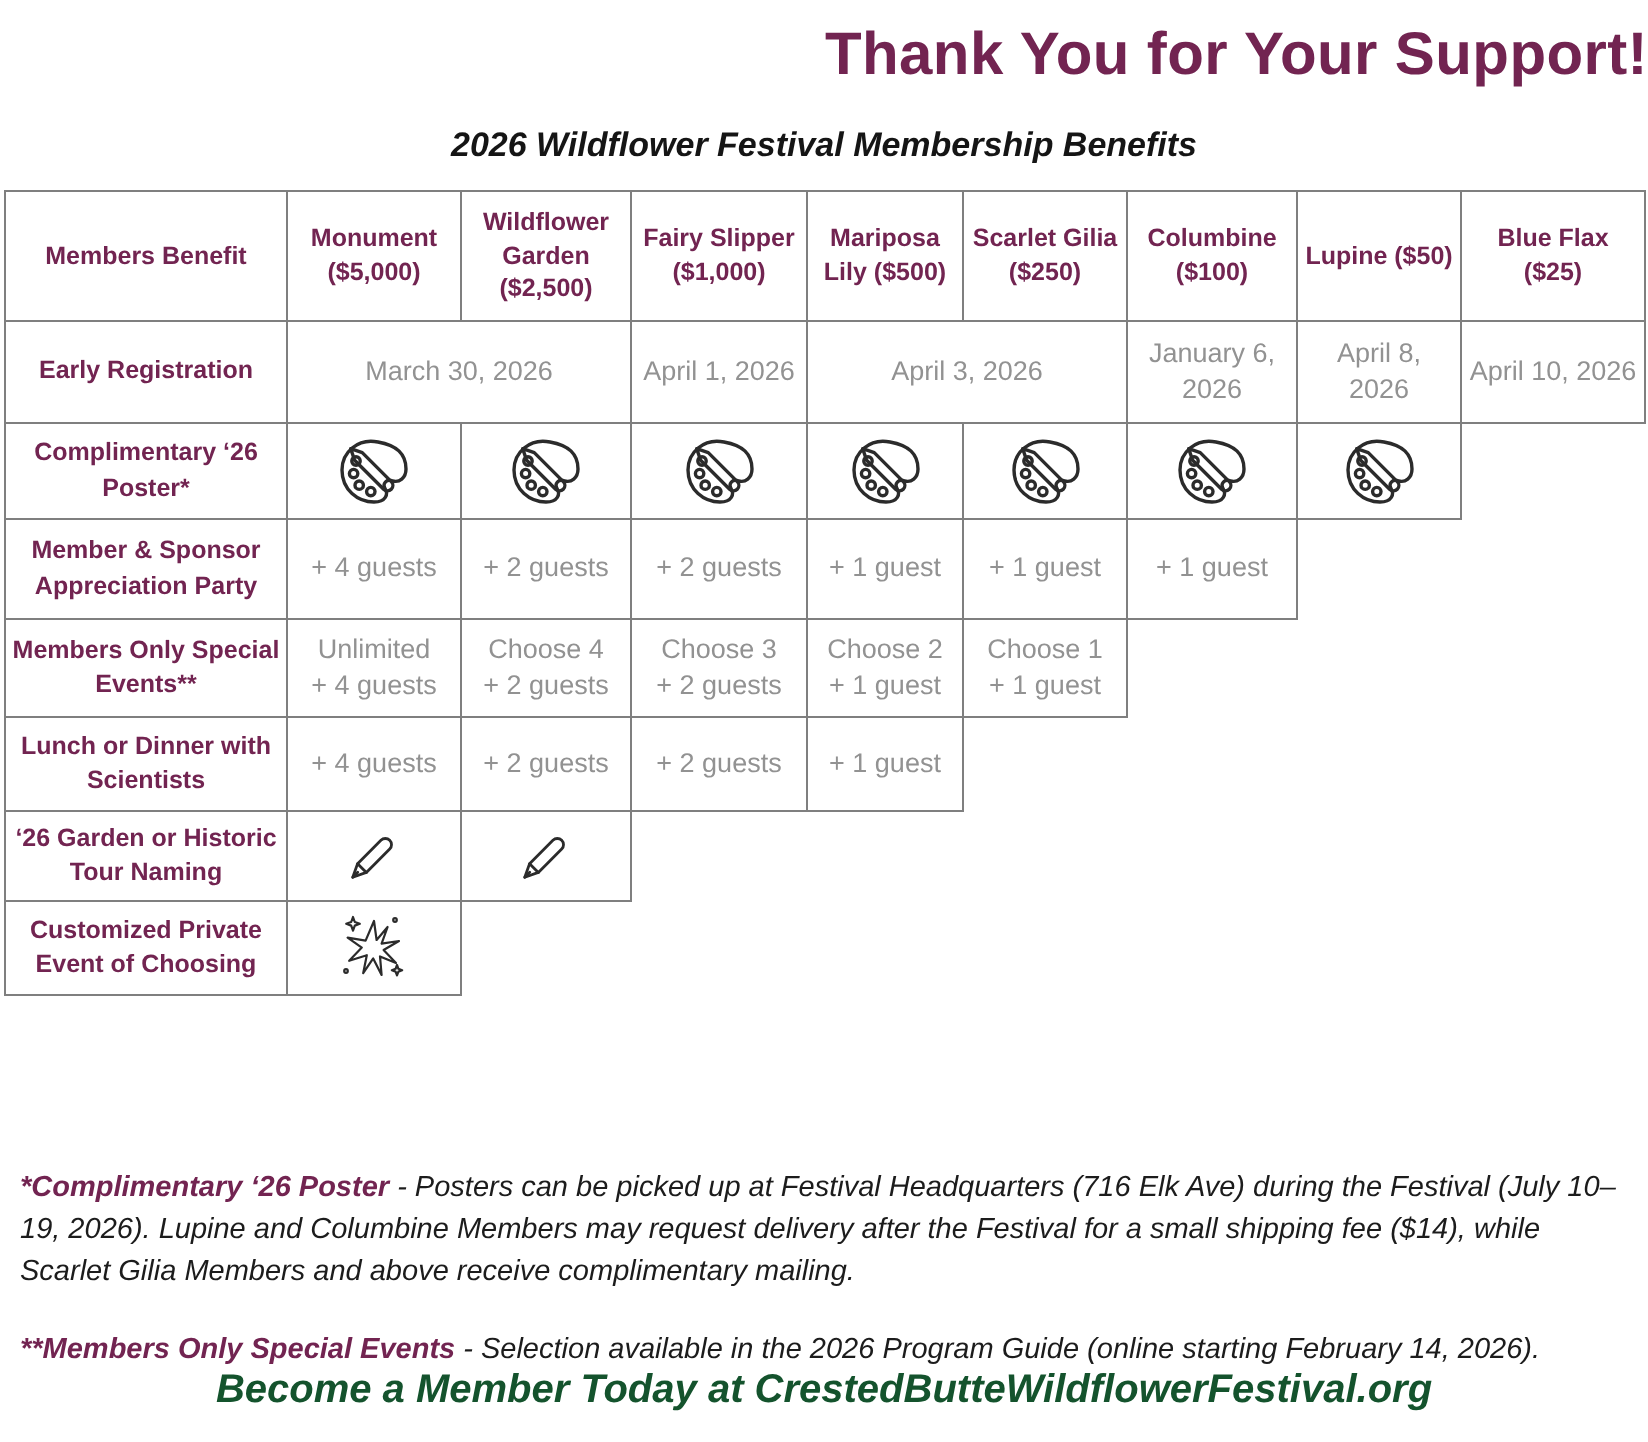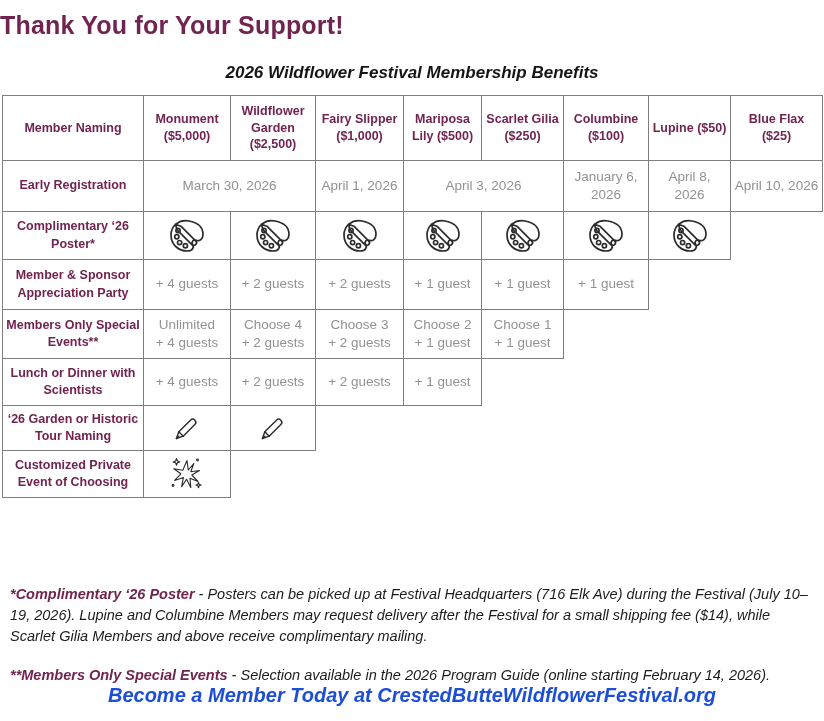--- a/index.html
+++ b/index.html
@@ -1,22 +1,22 @@
 <!DOCTYPE html>
 <html><head>
 <meta charset="utf-8">
 <style>
   html,body{margin:0;padding:0;}
   body{
     width:824px;height:721px;position:relative;background:#ffffff;
     font-family:"Liberation Sans",sans-serif;overflow:hidden;
   }
   .title{
-    position:absolute;top:11px;left:0;width:100%;text-align:left;
-    font-size:25px;font-weight:800;color:#722451;letter-spacing:.2px;
+    position:absolute;top:11px;left:0;width:100%;text-align:right;
+    font-size:30px;font-weight:800;color:#722451;letter-spacing:.2px;
   }
   .subtitle{
     position:absolute;top:63px;left:0;width:100%;text-align:center;
     font-size:17px;font-style:italic;color:#151515;font-weight:bold;
   }
   .table-wrap{position:absolute;top:95px;left:2px;}
   table.benefits{border-collapse:collapse;table-layout:fixed;width:820px;}
   table.benefits th, table.benefits td{
     border:1.5px solid #7f7f7f;text-align:center;vertical-align:middle;
     padding:2px 3px;overflow:hidden;
@@ -28,21 +28,21 @@
   tr.h54{height:51px;} tr.h51{height:48px;} tr.h53{height:50px;margin-left:48px;}
   tr.h52{height:49px;} tr.h50{height:47px;} tr.h48{height:45px;} tr.h50b{height:47px;}
   .footnote{
     position:absolute;left:10px;width:804px;font-size:14.5px;font-style:italic;
     color:#1c1c1c;line-height:1.45;margin-top:19px;
   }
   .fn1{top:565px;} .fn2{top:646px;}
   .footnote .lead{color:#722451;font-weight:700;}
   .cta{
     position:absolute;top:684px;left:0;width:100%;text-align:center;
-    font-size:20px;font-weight:800;font-style:italic;color:#1d4ed8;
+    font-size:20px;font-weight:800;font-style:italic;color:#14532d;
   }
   svg.glyph{display:block;margin:0 auto;}
 </style>
 </head>
 <body>
 
 <svg width="0" height="0" style="position:absolute" aria-hidden="true">
   <defs>
     <g id="ic-palette" fill="none" stroke="#2b2b2b" stroke-width="1.7" stroke-linejoin="round" stroke-linecap="round">
       <path d="M22 5 C12 3 4 10 4 19 C4 29 12 35 20 35 C26 35 27.2 31 25.6 28.4 C24 25.8 26.2 23.4 29.2 24.4 C32.6 25.5 36 23 36 18.5 C36 10.5 31 6.6 22 5 Z"></path>
@@ -82,21 +82,21 @@
         <col style="width:85px">
         <col style="width:88px">
     <col style="width:78px">
         <col style="width:82px">
         <col style="width:85px">
     <col style="width:82px">
         <col style="width:92px">
   </colgroup>
   <tbody>
         <tr class="r-head">
-    <th>Member Naming</th>
+    <th>Members Benefit</th>
     <th>Monument ($5,000)</th>
     <th>Wildflower Garden ($2,500)</th>
     <th>Fairy Slipper ($1,000)</th>
     <th>Mariposa Lily ($500)</th>
     <th>Scarlet Gilia ($250)</th>
     <th>Columbine ($100)</th>
     <th>Lupine ($50)</th>
     <th>Blue Flax ($25)</th>
   </tr>
 

